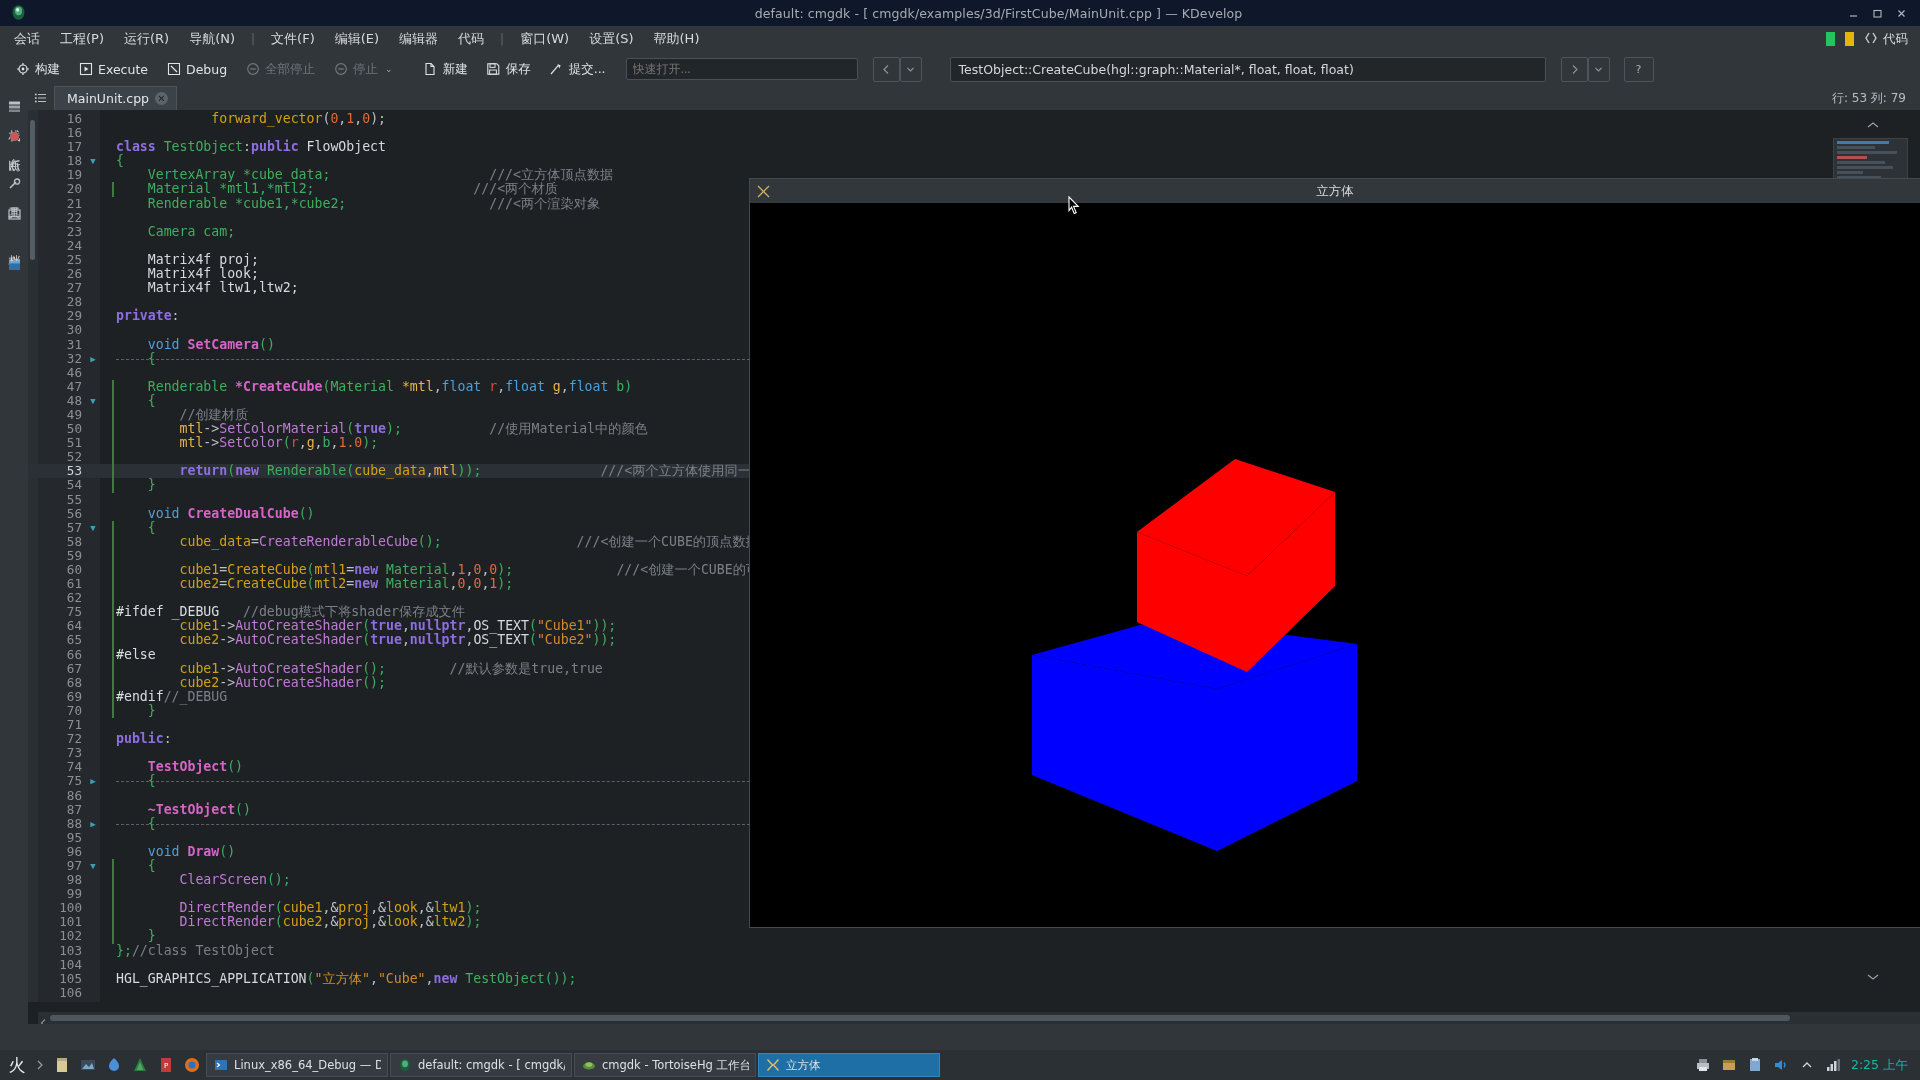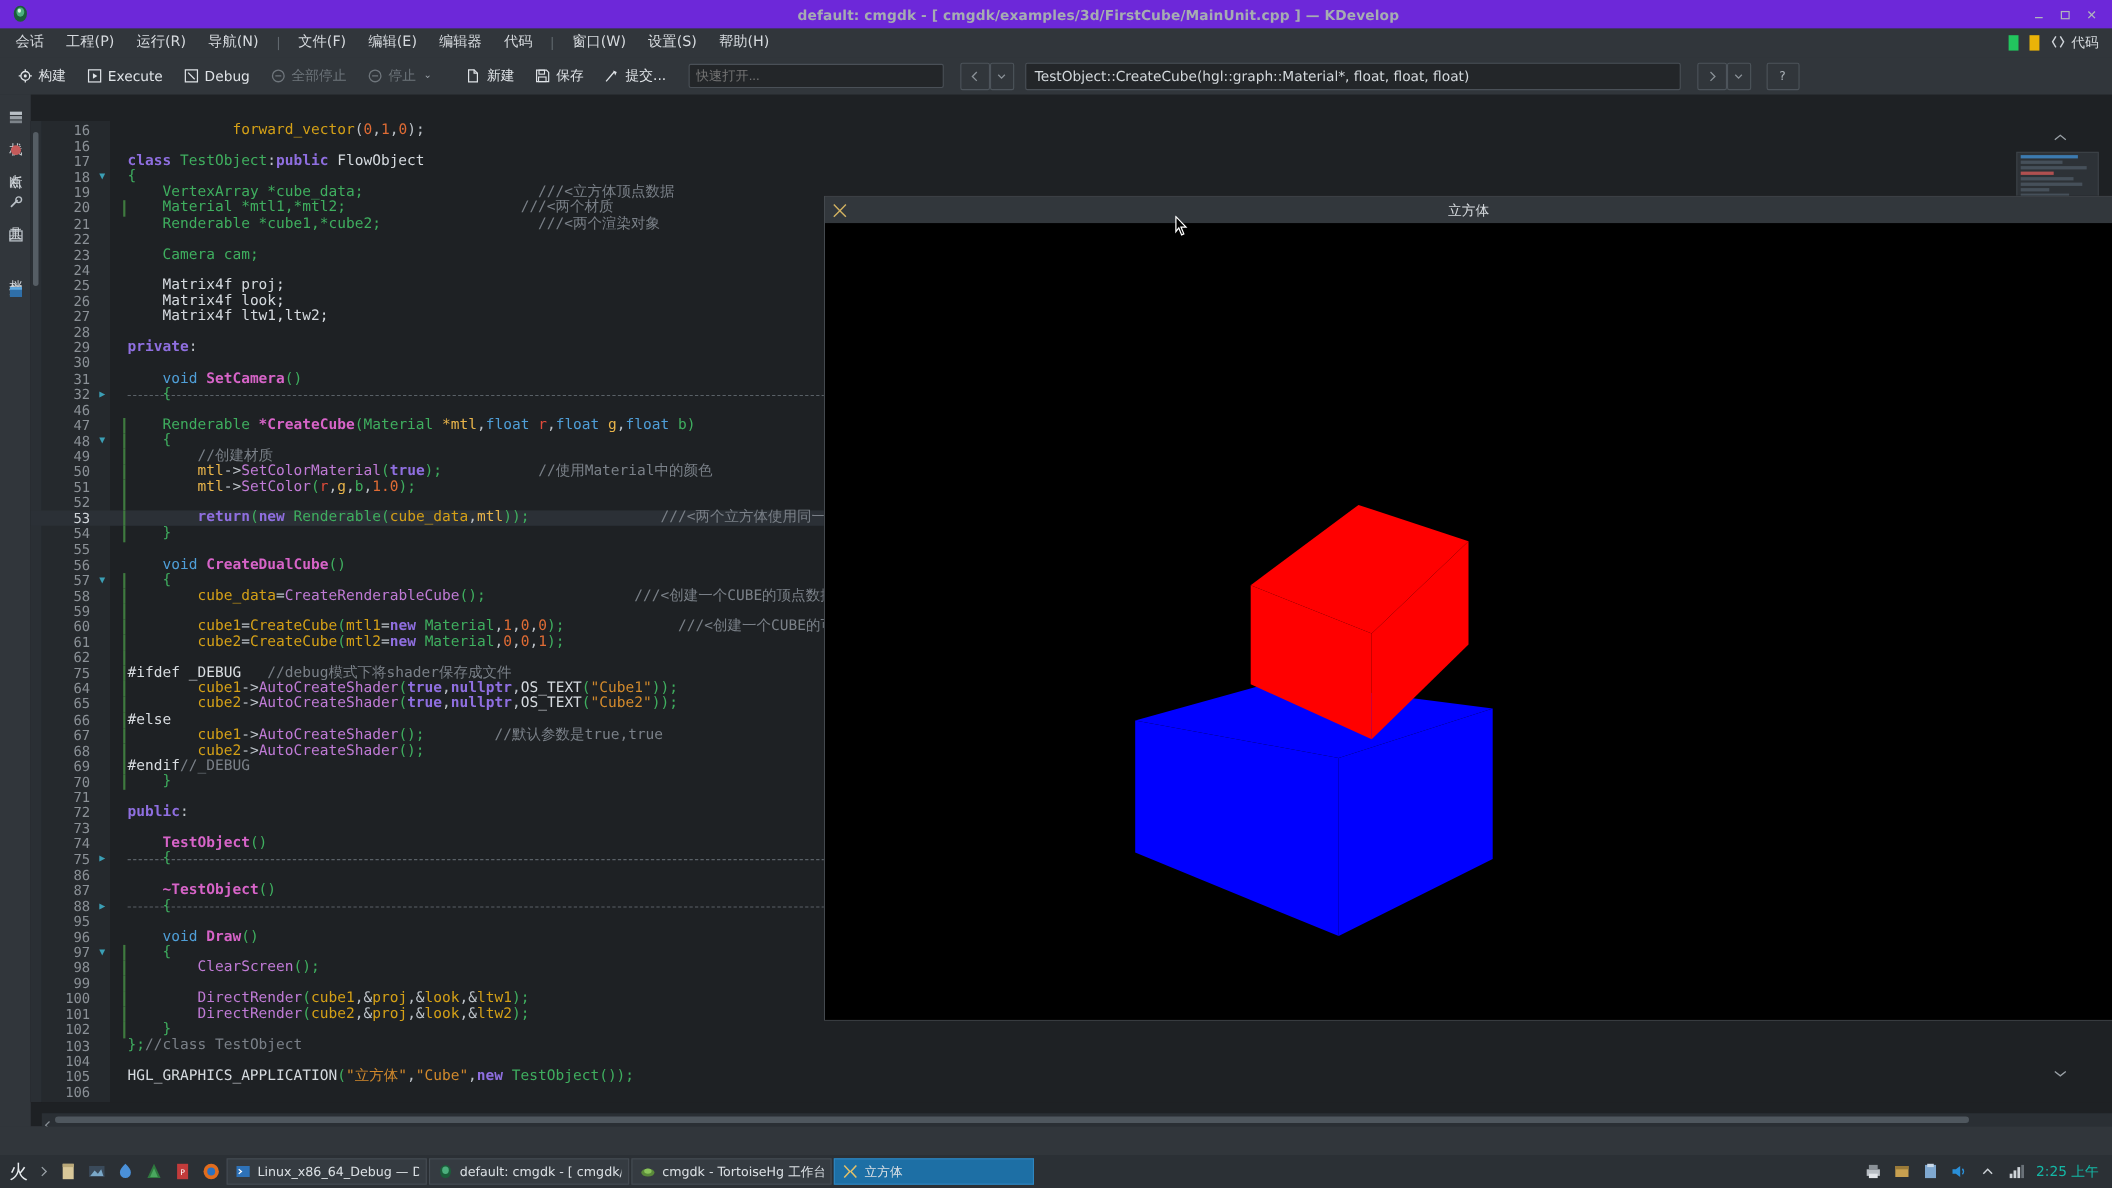--- a/index.html
+++ b/index.html
@@ -8,21 +8,21 @@
     background: #31363b;
     font-family: "DejaVu Sans", "Liberation Sans", sans-serif;
     overflow: hidden;
     -webkit-font-smoothing: antialiased;
   }
   #app { position: relative; width: 1920px; height: 1080px; background: #31363b; }
 
   
   .titlebar {
     position: absolute; left: 0; top: 0; width: 1920px; height: 26px;
-    background: #6d28d9; display: flex; align-items: center; font-weight: bold;
+    background: #0f172a; display: flex; align-items: center;
   }
   .titlebar .tb-title {
     flex: 1; text-align: center; color: #a6acb2; font-size: 12.5px;
     letter-spacing: .1px;
   }
   .titlebar .tb-btns { display: flex; gap: 11px; padding-right: 12px; color: #b5bcc2; }
   .tb-btn { width: 13px; height: 13px; display:flex; align-items:center; justify-content:center;
             font-size: 11px; line-height: 1; color:#b0b6bc; }
 
   
@@ -59,21 +59,21 @@
   }
   .navbtn {
     width: 27px; height: 25px; background: #31363b; border: 1px solid #4d545b;
     border-radius: 2px; display: flex; align-items: center; justify-content: center;
     color: #8a9197; font-size: 13px;
   }
   .navbtn.small { width: 22px; }
   .ctxcombo {
     height: 25px; background: #232629; border: 1px solid #4a5057; border-radius: 2px;
     color: #d3d8dc; font-size: 12.5px; line-height: 23px; padding: 0 8px;
-    width: 596px; margin-left: 8px; overflow: hidden; white-space: nowrap;
+    width: 596px; margin-left: 26px; overflow: hidden; white-space: nowrap;
   }
   .helpbtn {
     width: 30px; height: 25px; background: #31363b; border: 1px solid #4d545b; border-radius: 2px;
     display:flex; align-items:center; justify-content:center; color:#aab1b7; font-size: 13px;
     margin-left: 12px;
   }
 
   
   .leftrail {
     position: absolute; left: 0; top: 86px; width: 28px; bottom: 56px;
@@ -440,20 +440,35 @@
         <svg width="15" height="15" viewBox="0 0 15 15">
             <rect x="2" y="3" width="11" height="9" fill="#2f6fa8"></rect>
             <rect x="2" y="3" width="11" height="2.4" fill="#5fa8e0"></rect>
           </svg>
       </span>
     </div>
   </div>
 
   <div class="editor-wrap">
 
+    <div class="tabstrip">
+      <div class="tab-listicon">
+        <svg width="15" height="15" viewBox="0 0 15 15">
+            <path d="M4 3.5h8M4 7h8M4 10.5h8" stroke="#b9c0c6" stroke-width="1.2"></path>
+            <circle cx="1.8" cy="3.5" r="1" fill="#b9c0c6"></circle>
+            <circle cx="1.8" cy="7" r="1" fill="#b9c0c6"></circle>
+            <circle cx="1.8" cy="10.5" r="1" fill="#b9c0c6"></circle>
+          </svg>
+      </div>
+      <div class="tab">
+        <span>MainUnit.cpp</span>
+        <span class="tab-close">✕</span>
+      </div>
+      <div class="cursor-pos">行: 53 列: 79</div>
+    </div>
 
     <div class="codearea">
       <div class="code-scrollcol">
         <div class="thumb"></div>
       </div>
       <div class="gutter"></div>
       <div class="codelines" id="codelines">
           <div class="ln"><span class="num">16</span><span class="txt"><span class="plain">            </span><span class="mem">forward_vector</span><span class="pun">(</span><span class="num2">0</span><span class="pun">,</span><span class="num2">1</span><span class="pun">,</span><span class="num2">0</span><span class="pun">);</span></span></div>
           <div class="ln"><span class="num">16</span><span class="txt"></span></div>
           <div class="ln"><span class="num">17</span><span class="txt"><span class="kw">class </span><span class="typ">TestObject</span><span class="pun">:</span><span class="kw">public </span><span class="plain">FlowObject</span></span></div>

